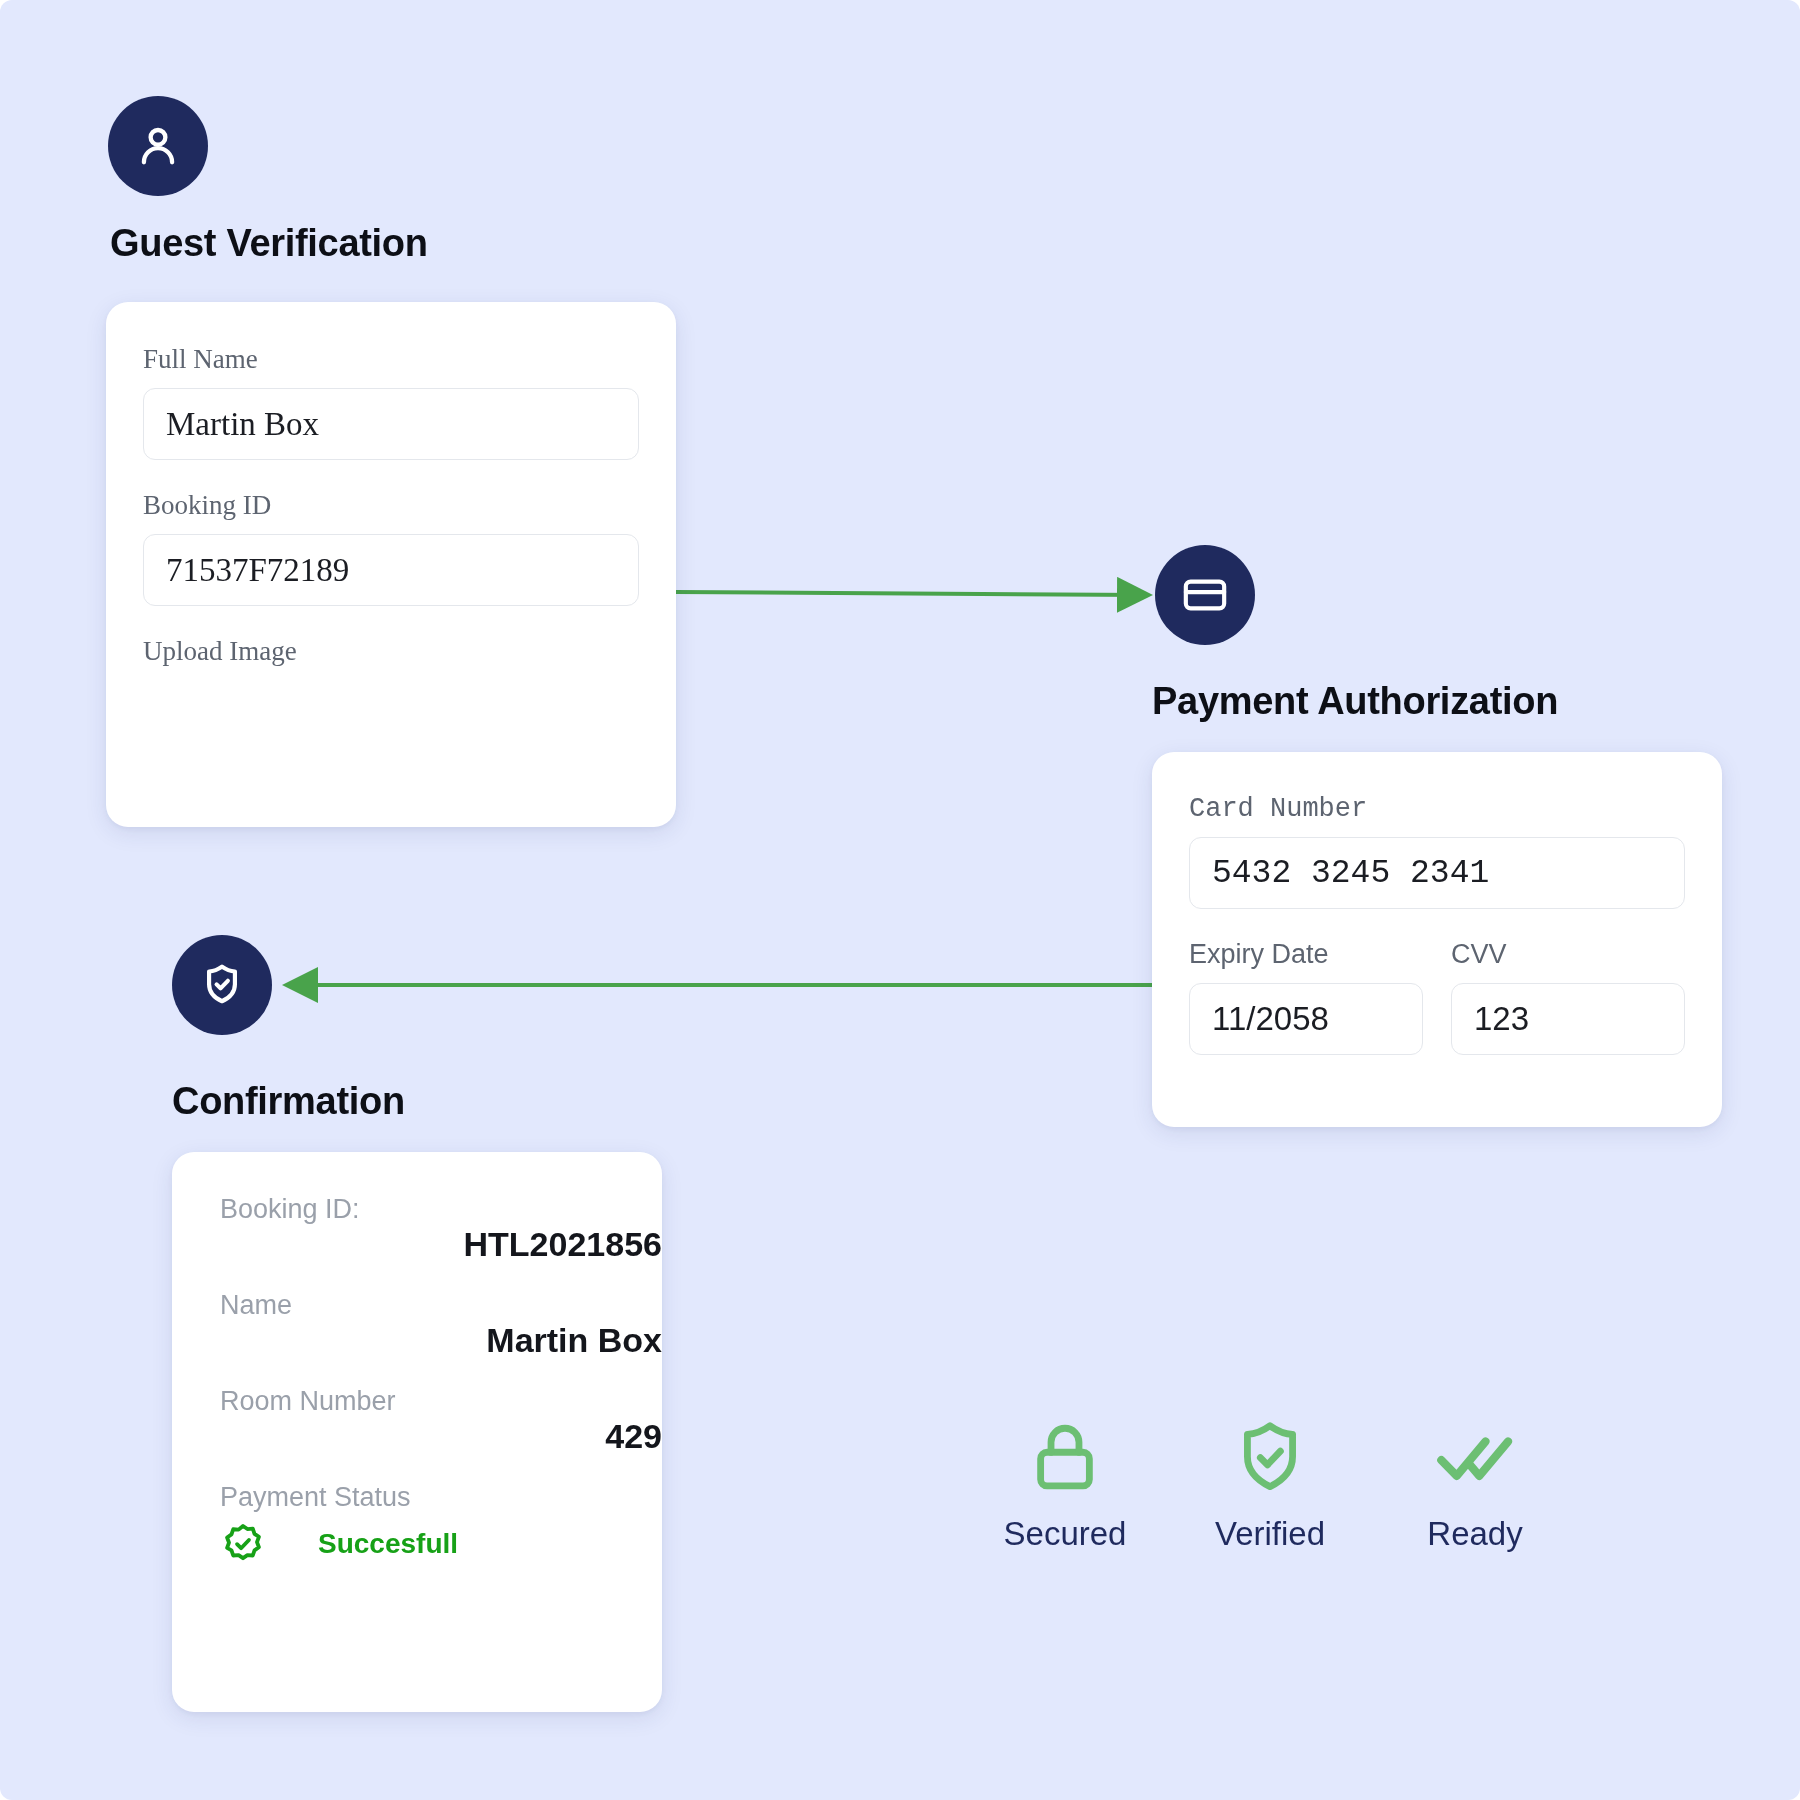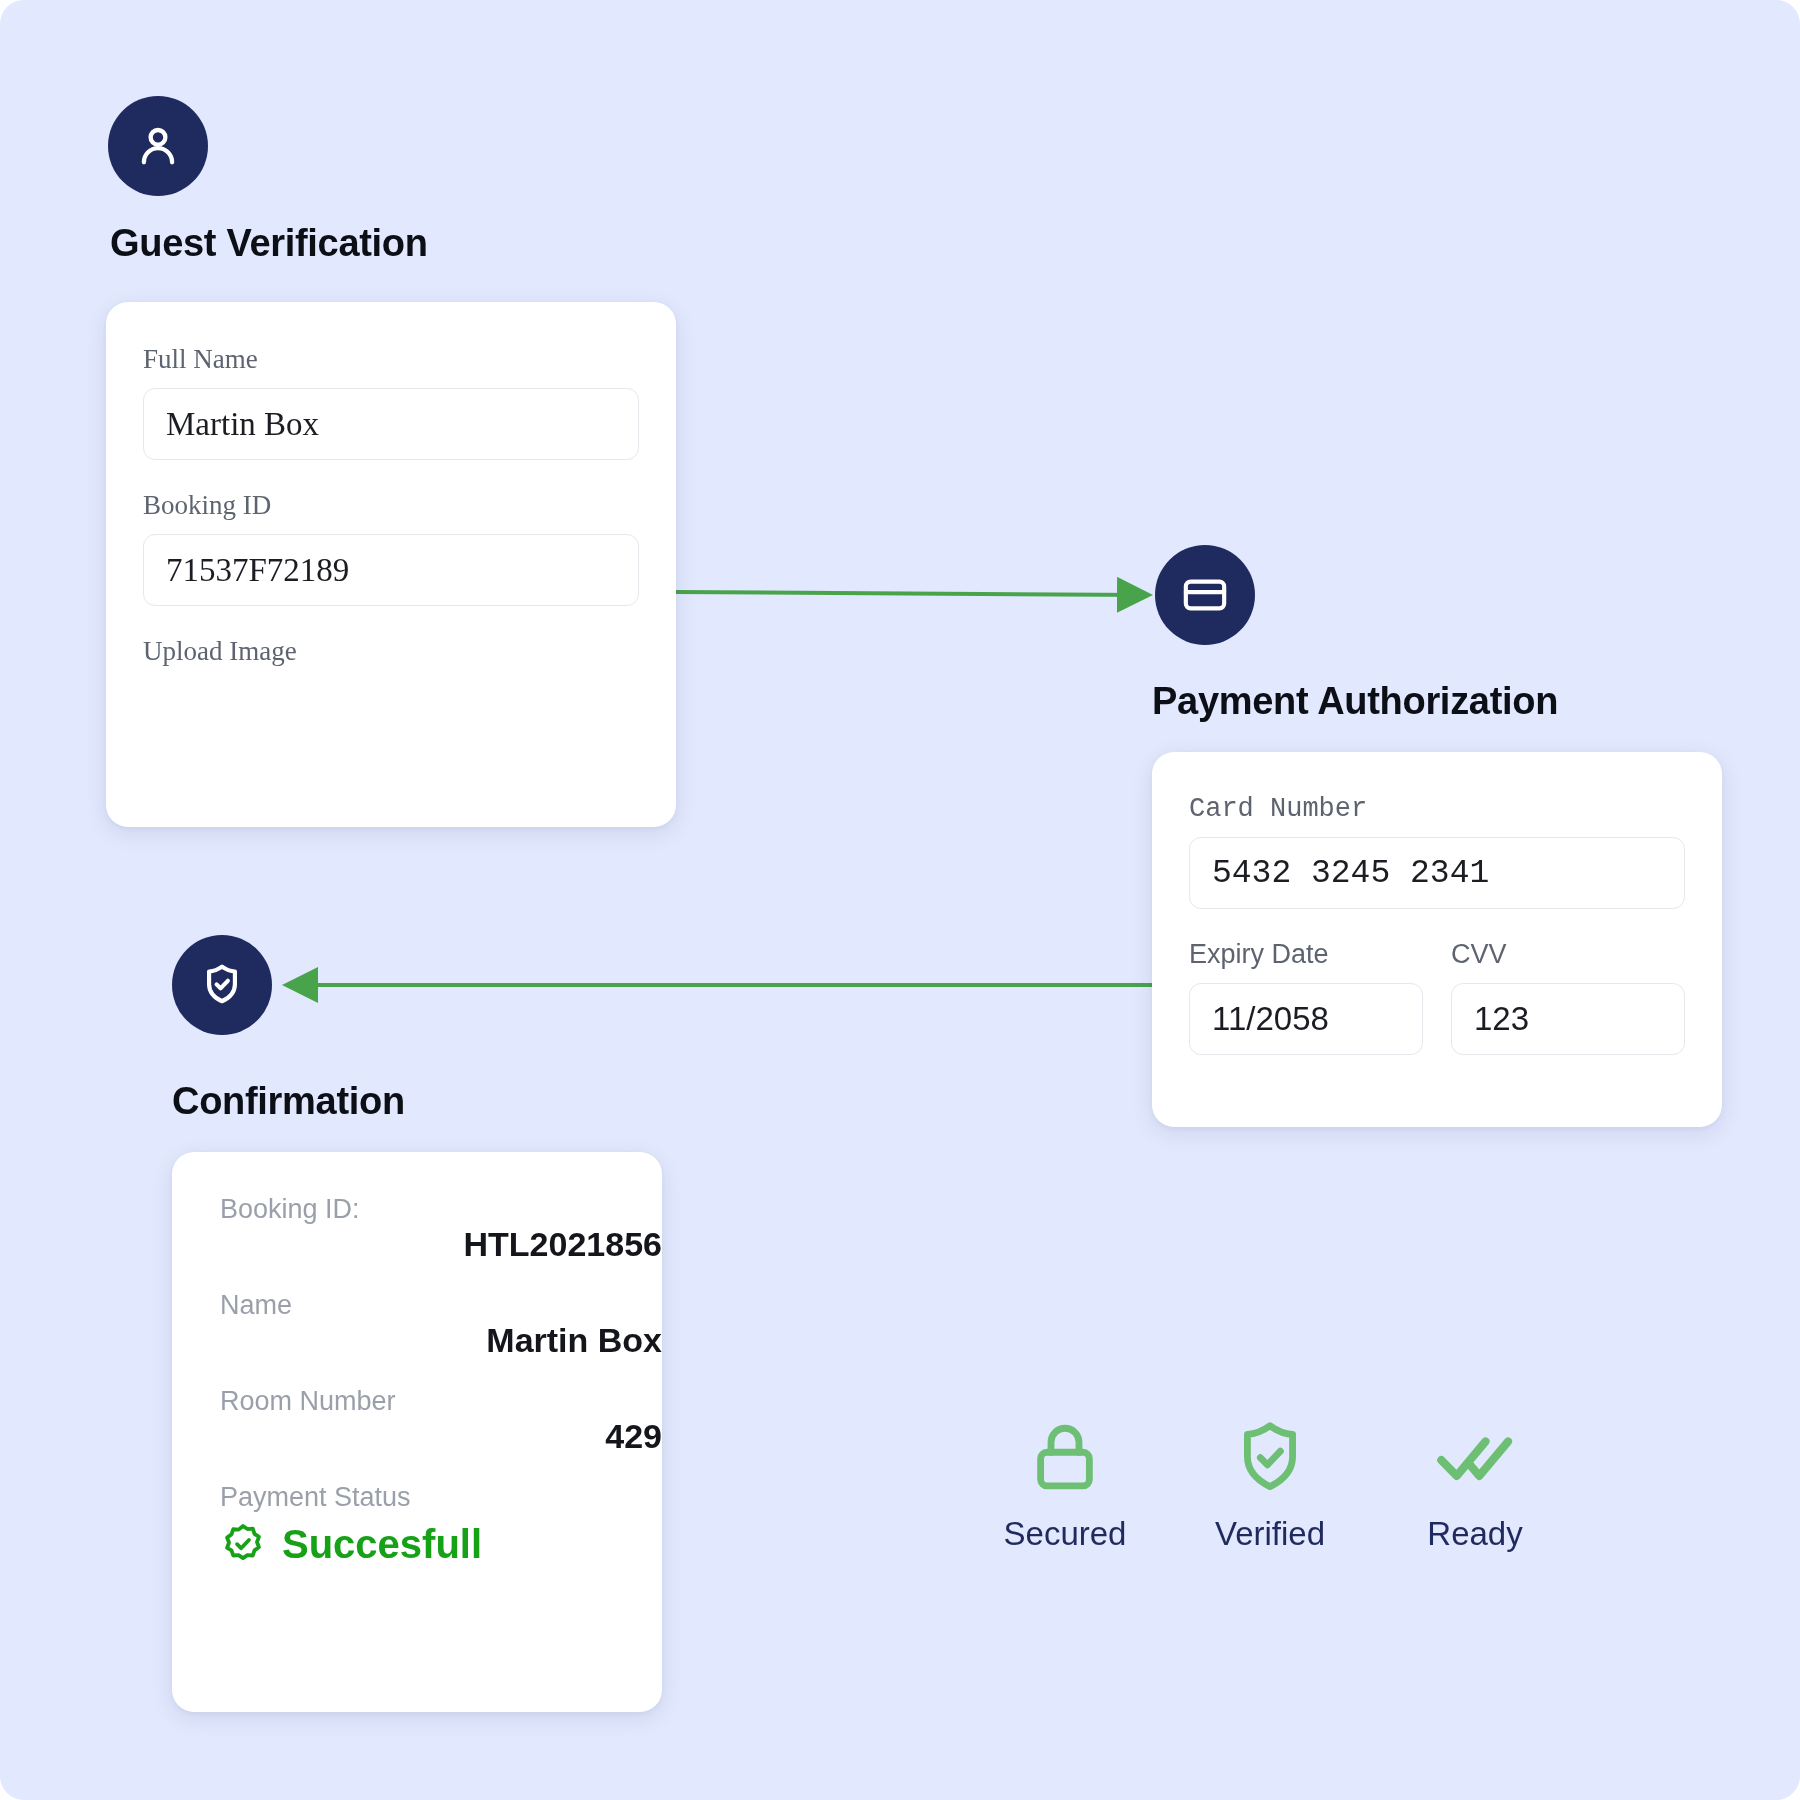--- a/index.html
+++ b/index.html
@@ -6,21 +6,21 @@
   html, body {
     width: 1800px; height: 1800px;
     background: #ffffff;
     font-family: "Liberation Sans", sans-serif;
     overflow: hidden;
   }
   #canvas {
     position: relative;
     width: 1800px; height: 1800px;
     background: #e2e8fd;
-    border-radius: 24px;
+    border-radius: 12px;
     overflow: hidden;
   }
 
   
   .step-circle {
     position: absolute;
     border-radius: 50%;
     background: #1f2a5e;
     display: flex; align-items: center; justify-content: center;
   }
@@ -60,21 +60,21 @@
   .field-box .val { flex: 1 1 auto; white-space: nowrap; }
 
   
   .cf-label {
     font-size: 27px; color: #9aa0aa; display: block;
   }
   .cf-value {
     font-size: 34px; font-weight: 700; color: #14161c; display: block; text-align: right;
   }
   .status-row { display: flex; align-items: center; gap: 16px; }
-  .status-text { font-size: 40px; font-weight: 700; color: #17a117; }
+  .status-text { font-size: 28px; font-weight: 700; color: #17a117; margin-left: 36px; }
 
   
   #trust {
     position: absolute;
     left: 980px; top: 1415px;
     width: 580px;
     display: flex;
     justify-content: space-between;
     align-items: flex-start;
   }

